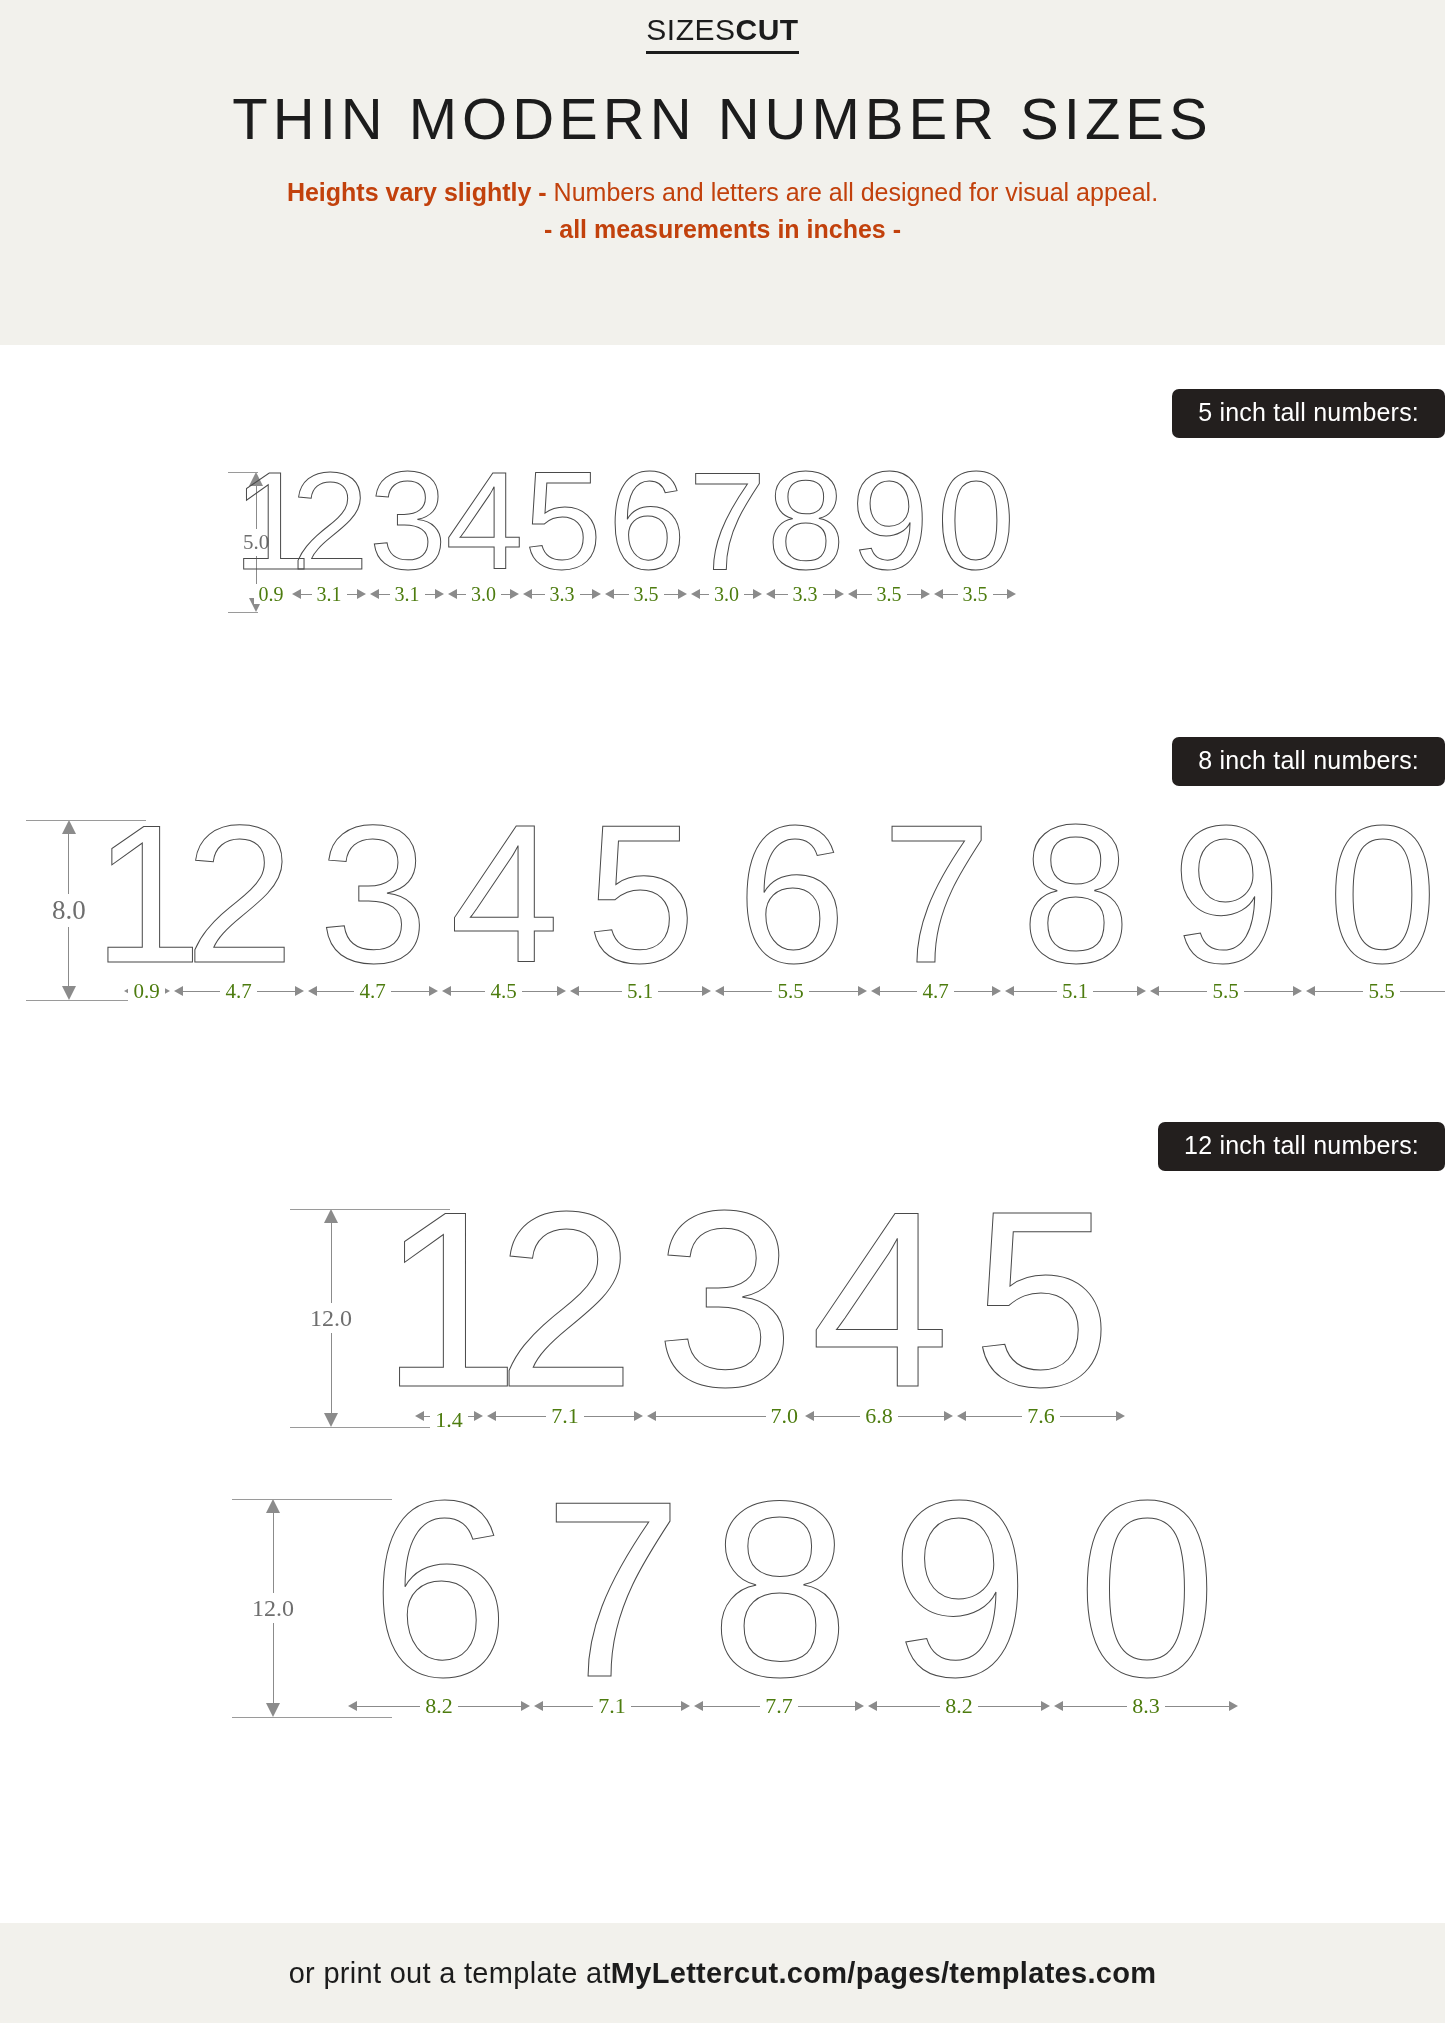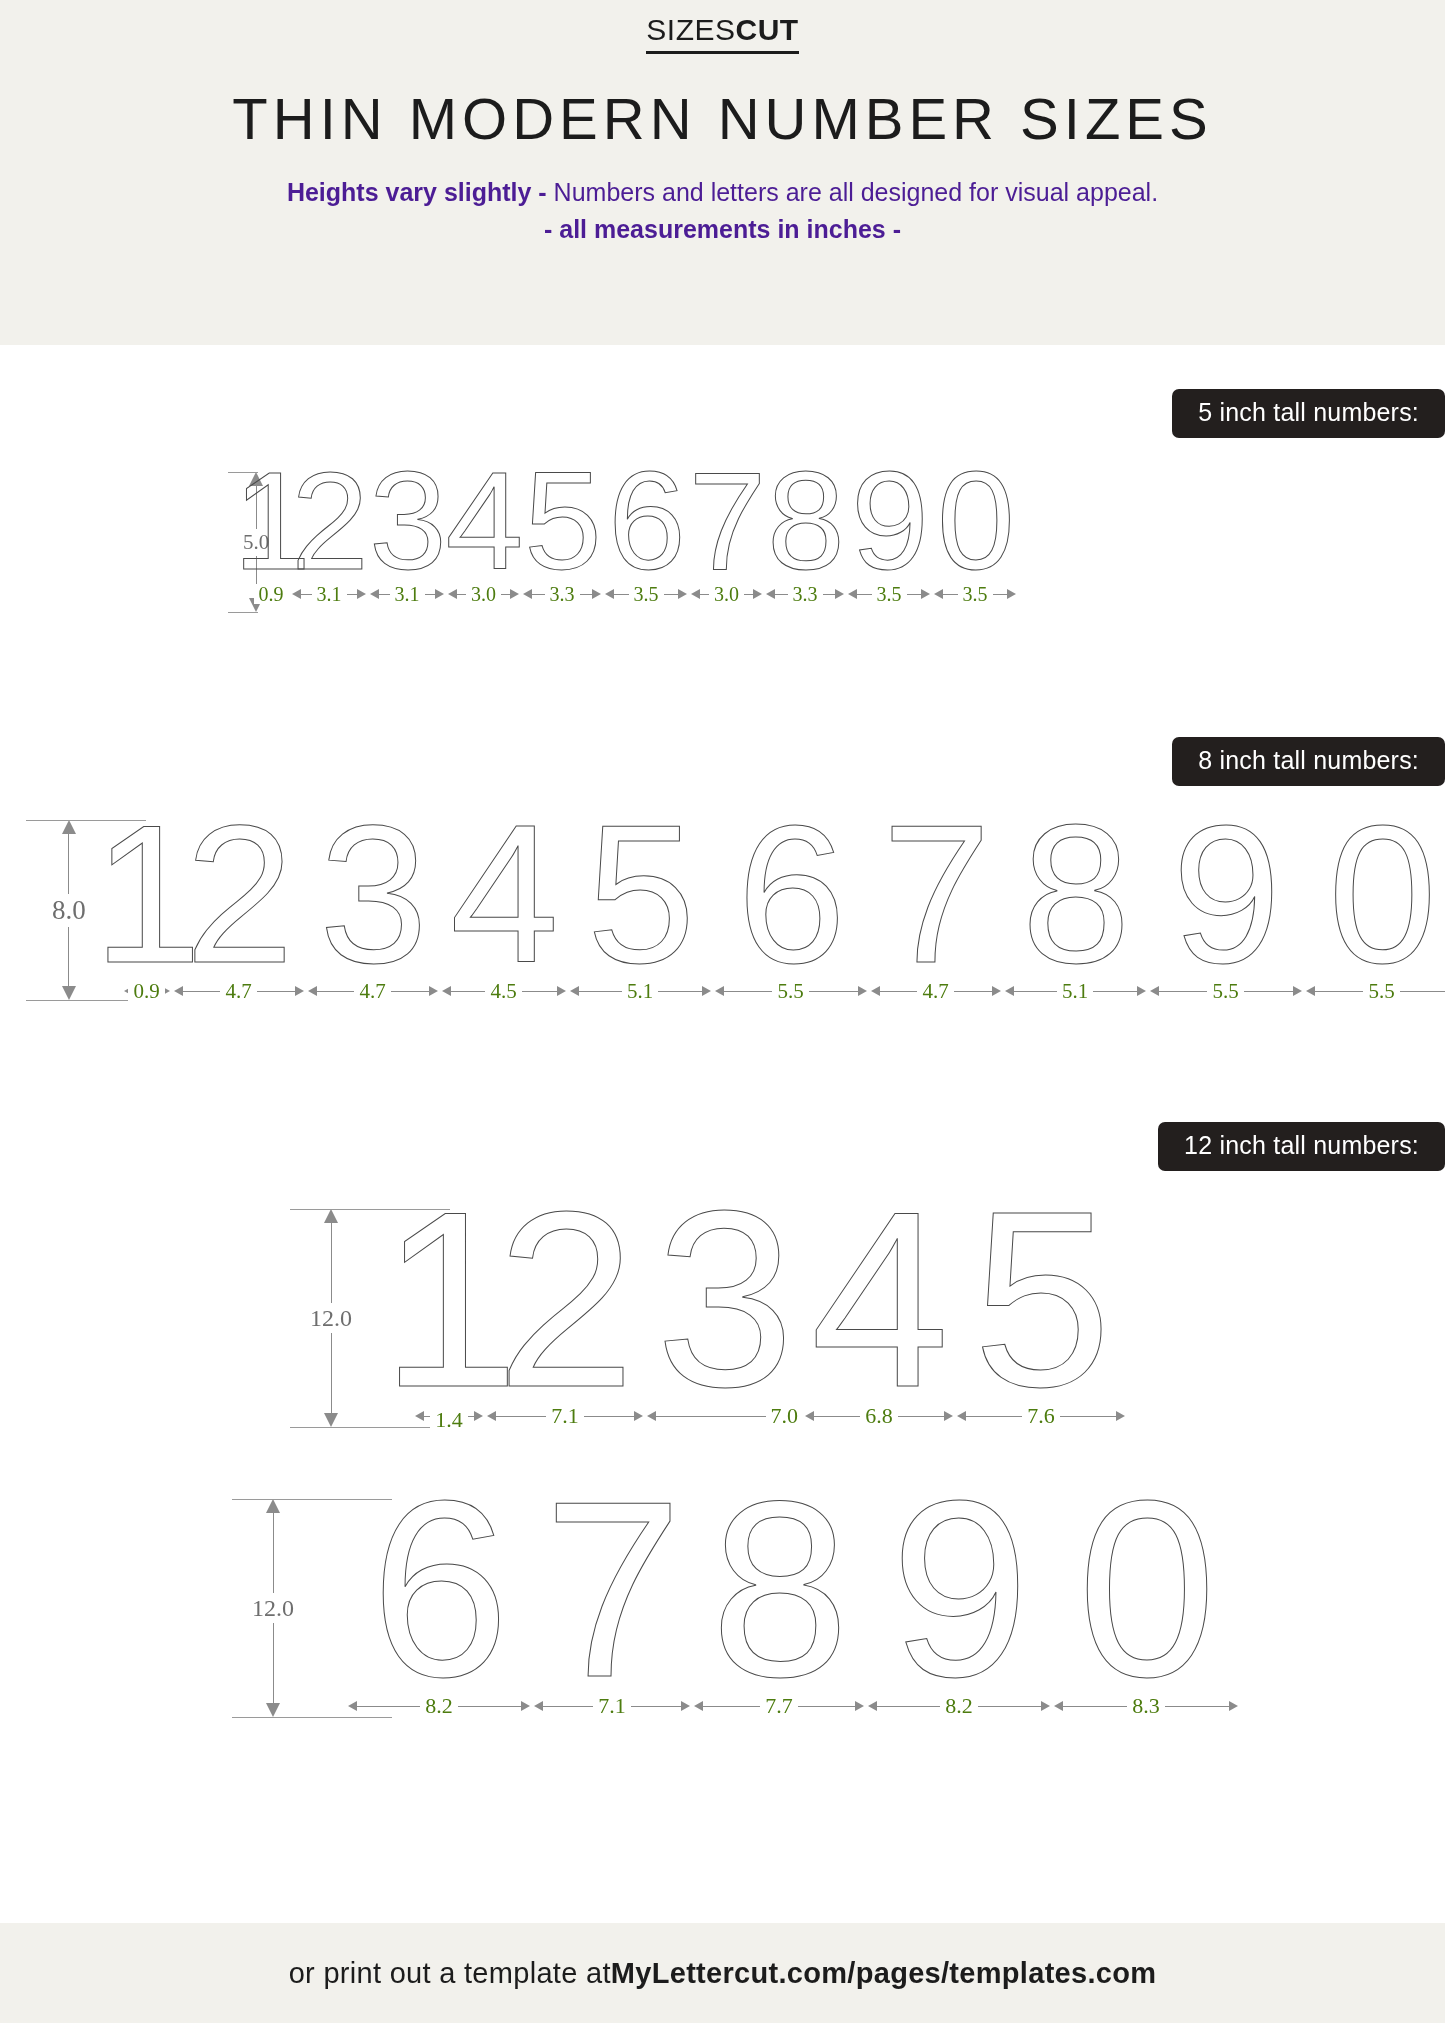--- a/index.html
+++ b/index.html
@@ -40,21 +40,21 @@
     letter-spacing: 5px;
     margin: 0 0 28px 0;
     line-height: 1;
     font-family: "Liberation Sans", sans-serif;
   }
   .sub-line {
     font-size: 25px;
     font-weight: 400;
     line-height: 1.35;
     margin: 0;
-    color: #4c1d95;
+    color: #c2410c;
   }
   .sub-line b { font-weight: 700; }
   .sub-line.emph { font-weight: 700; margin-top: 4px; }
 
   
   .section { position: relative; }
   .badge-wrap { text-align: right; }
   .badge {
     display: inline-block;
     background: #231f1e;

